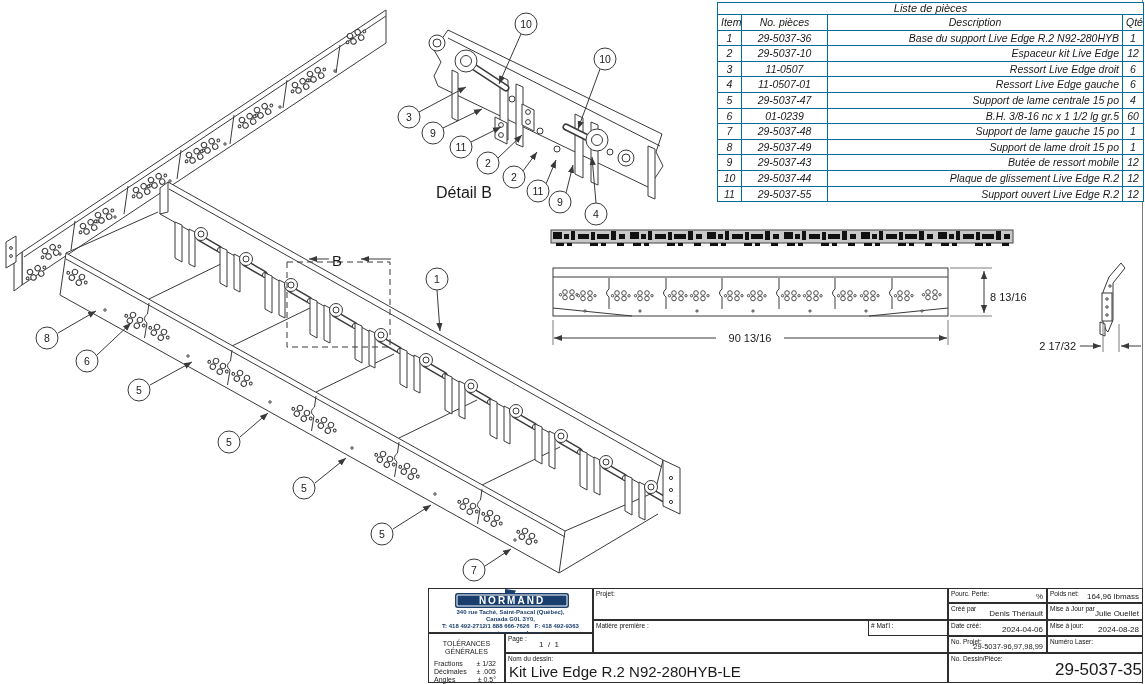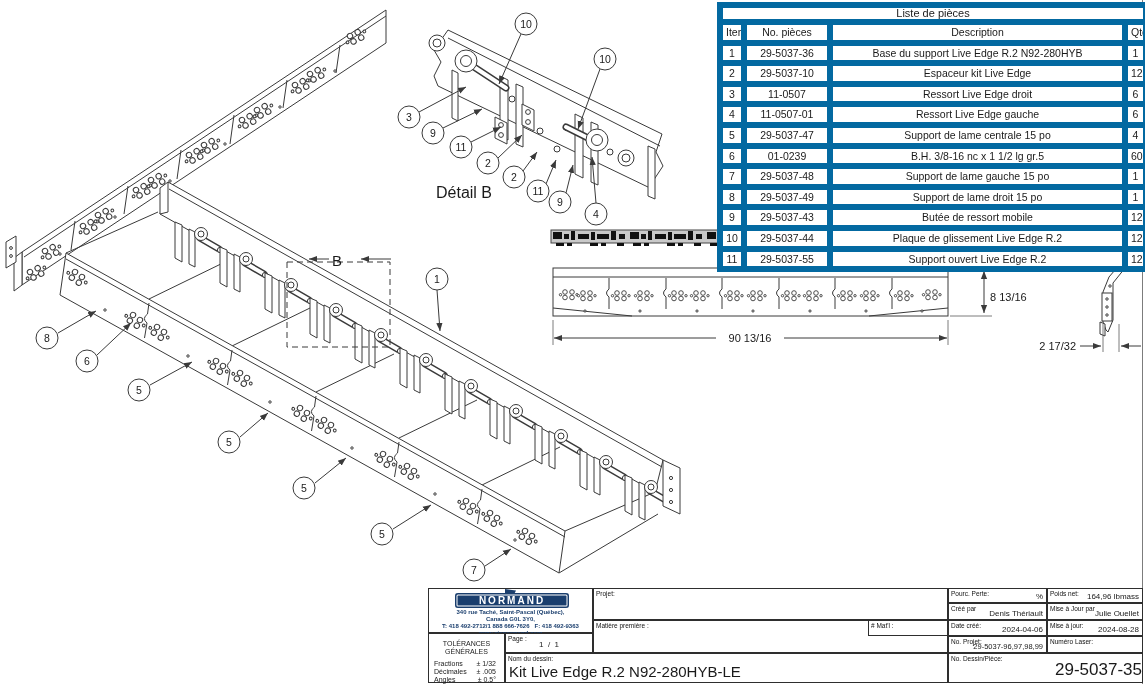--- a/index.html
+++ b/index.html
@@ -13,24 +13,24 @@
   svg text{font-family:"Liberation Sans",sans-serif;fill:#1a1a1a;}
   svg .dim{font-size:11px;}
   svg .bal circle{fill:#fff;stroke:#3a3a3a;stroke-width:1;}
   svg .bal text{font-size:10.5px;text-anchor:middle;}
   svg .arm-o{stroke:#3a3a3a;stroke-width:7;stroke-linecap:round;}
   svg .arm-i{stroke:#fff;stroke-width:4;stroke-linecap:round;}
 
   
   .parts{position:absolute;left:717px;top:2px;width:426px;border-collapse:collapse;
          table-layout:fixed;background:#fff;}
-  .parts th,.parts td{border:6px solid #0369a1;font-weight:normal;font-size:10.5px;
-         padding:0 3px;height:14.6px;line-height:1;white-space:nowrap;overflow:hidden;text-align:center;}
+  .parts th,.parts td{border:1px solid #0369a1;font-weight:normal;font-size:10.5px;
+         padding:0 3px;height:14.6px;line-height:1;white-space:nowrap;overflow:hidden;text-align:center;font-style:italic;}
   .parts .tbl-title{height:11px;font-size:11px;}
-  .parts td.desc{text-align:center;}
+  .parts td.desc{text-align:right;}
 
   
   .tblock{position:absolute;left:428px;top:588px;width:715px;height:95px;background:#0369a1;}
   .box{position:absolute;border:1px solid #2e2e2e;box-sizing:border-box;background:#fff;}
   .lbl{position:absolute;top:1px;left:2px;font-size:6.5px;color:#111;white-space:nowrap;}
   .val{position:absolute;bottom:1px;right:3px;font-size:8px;white-space:nowrap;}
   .val-big{position:absolute;bottom:2px;left:0;width:100%;text-align:right;font-size:17px;}
   .val-name{position:absolute;bottom:2px;left:3px;font-size:15px;white-space:nowrap;}
   .val-ctr{position:absolute;bottom:3px;left:0;width:100%;text-align:center;font-size:8px;}
   .navy{color:#1a3e6d;}

